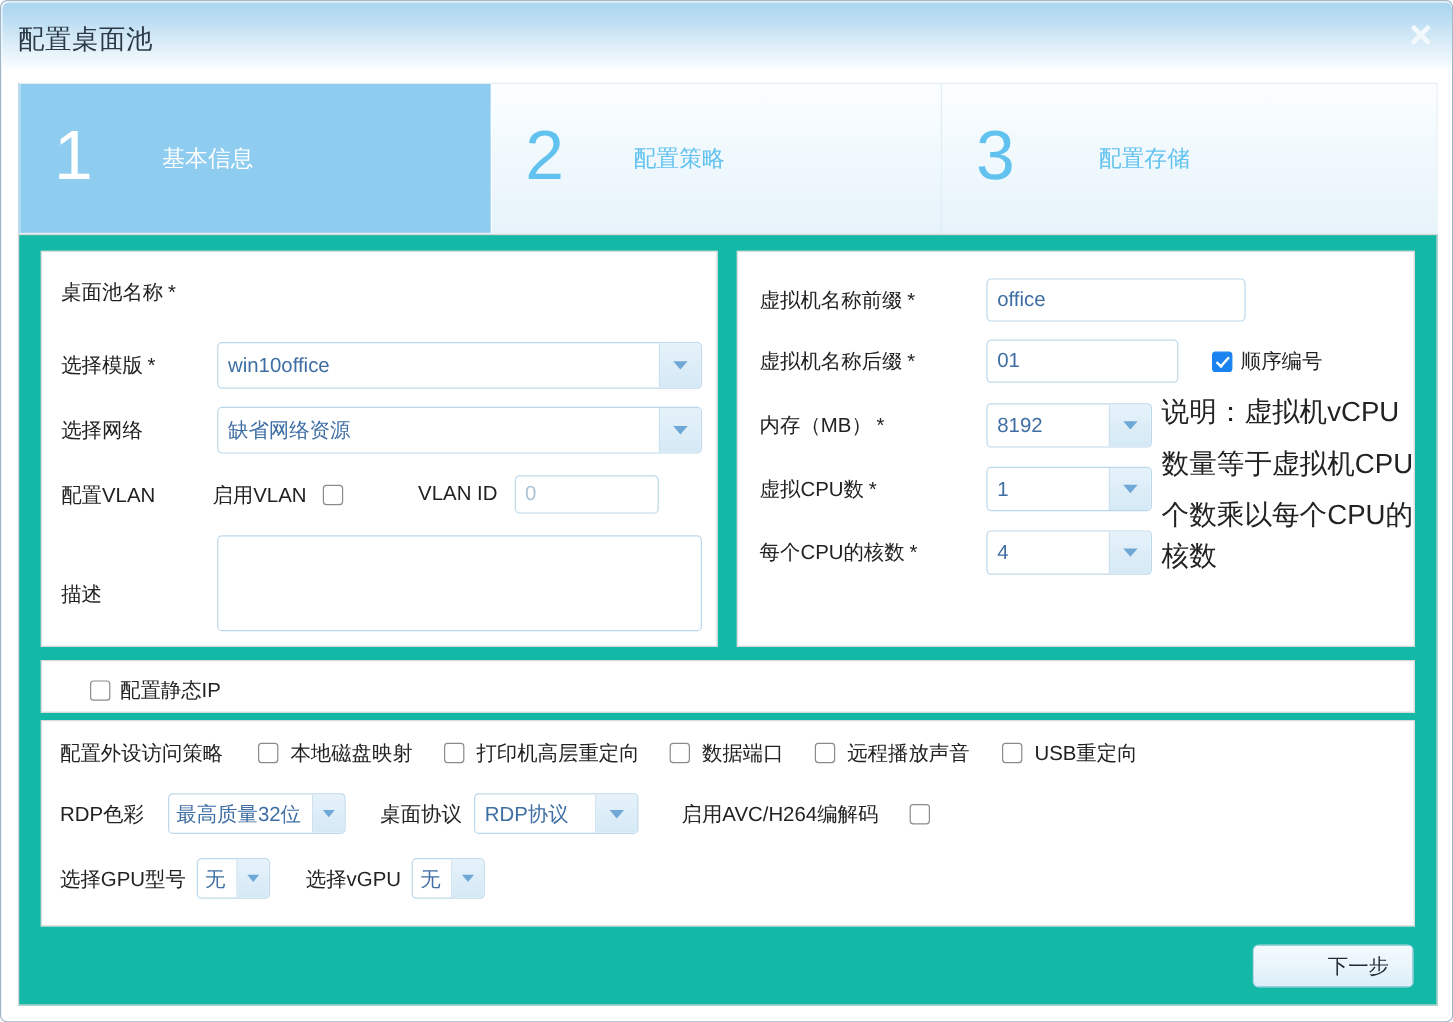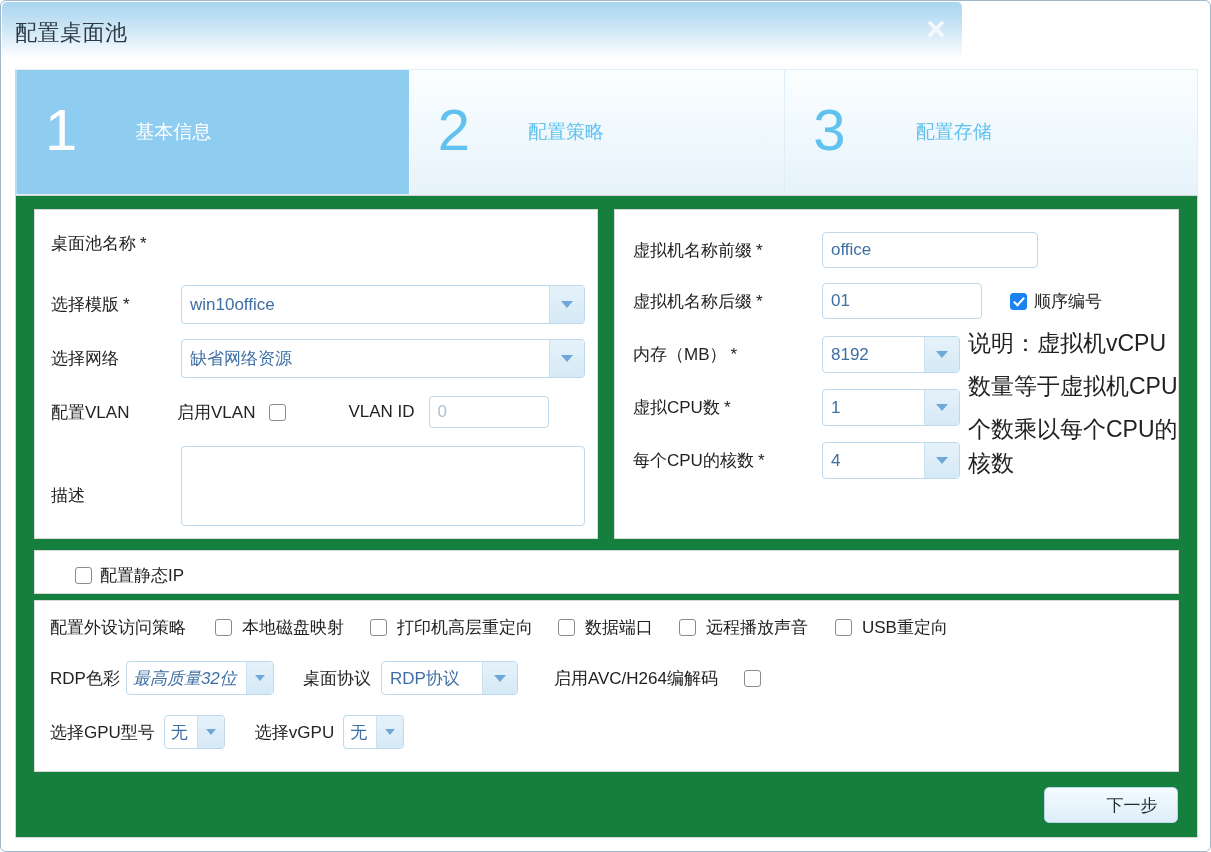--- a/index.html
+++ b/index.html
@@ -24,21 +24,21 @@
     background: #ffffff;
     border: 1px solid #9fb7c9;
     border-radius: 6px;
     overflow: hidden;
   }
 
   
   .titlebar {
     position: absolute;
     left: 1px; top: 1px;
-    width: 960px;
+    width: 1208px;
     height: 56px;
     background: linear-gradient(to bottom, #a9d5ef 0%, #bfdff3 30%, #e4f1fa 72%, #fdfeff 100%);
     border-top-left-radius: 5px;
     border-top-right-radius: 5px;
   }
   .dialog-title {
     position: absolute;
     left: 13px;
     top: 16px;
     font-size: 22px;
@@ -105,21 +105,21 @@
   .step.s3 .step-num, .step.s3 .step-label { color: #62c2ef; }
   .step.s3 .step-label { margin-left: 70px; }
 
   
   .body-area {
     position: absolute;
     left: 14px;
     top: 194px;
     width: 1183px;
     height: 643px;
-    background: #15803d;
+    background: #14b8a6;
     border: 1px solid #d6d6d6;
     box-sizing: border-box;
   }
 
   .panel {
     position: absolute;
     background: #ffffff;
     border: 1px solid #d9d9d9;
     box-sizing: border-box;
   }
@@ -413,21 +413,21 @@
 
         <div class="cb" style="margin-left:26px;"></div>
         <div class="cb-label" style="margin-left:10px;">远程播放声音</div>
 
         <div class="cb" style="margin-left:27px;"></div>
         <div class="cb-label" style="margin-left:10px;">USB重定向</div>
       </div>
 
       <div class="row" style="left:15px; top:60px;">
         <div class="fld-label">RDP色彩</div>
-        <div class="selbox small" style="width:148px; height:34px; margin-left:6px;font-style:italic;">
+        <div class="selbox small" style="width:148px; height:34px; margin-left:20px;">
           <div class="val" style="padding:0 2px 0 6px;">最高质量32位</div>
           <div class="arrow">
               <i class="tri"></i>
             </div>
         </div>
 
         <div class="fld-label" style="margin-left:29px;">桌面协议</div>
         <div class="selbox" style="width:137px; height:34px; margin-left:10px;">
           <div class="val">RDP协议</div>
           <div class="arrow">

